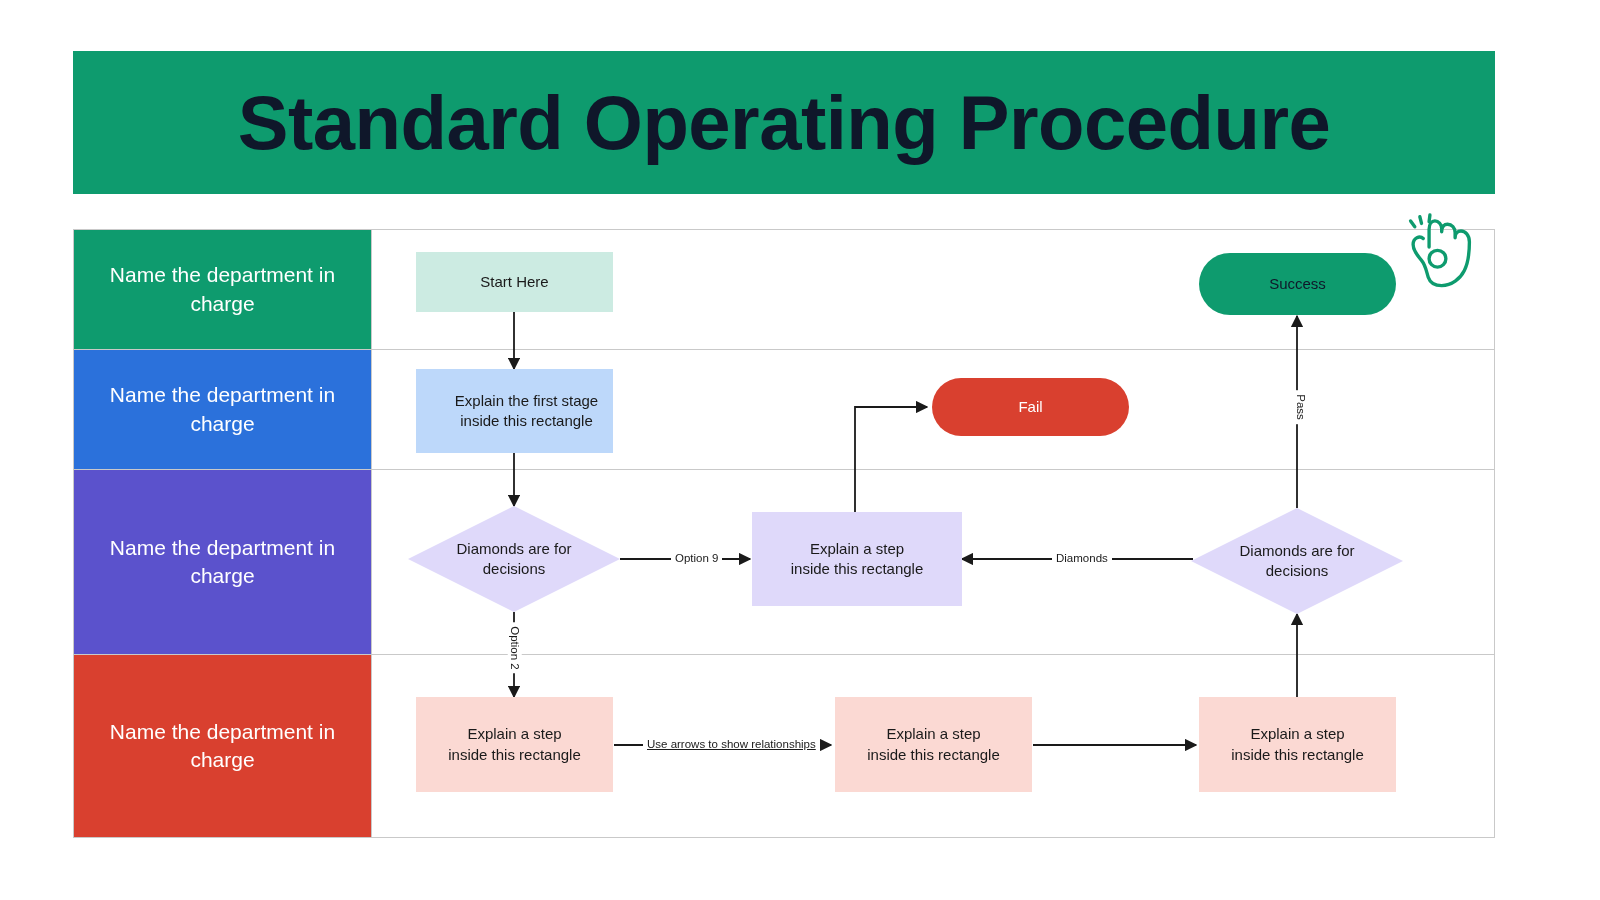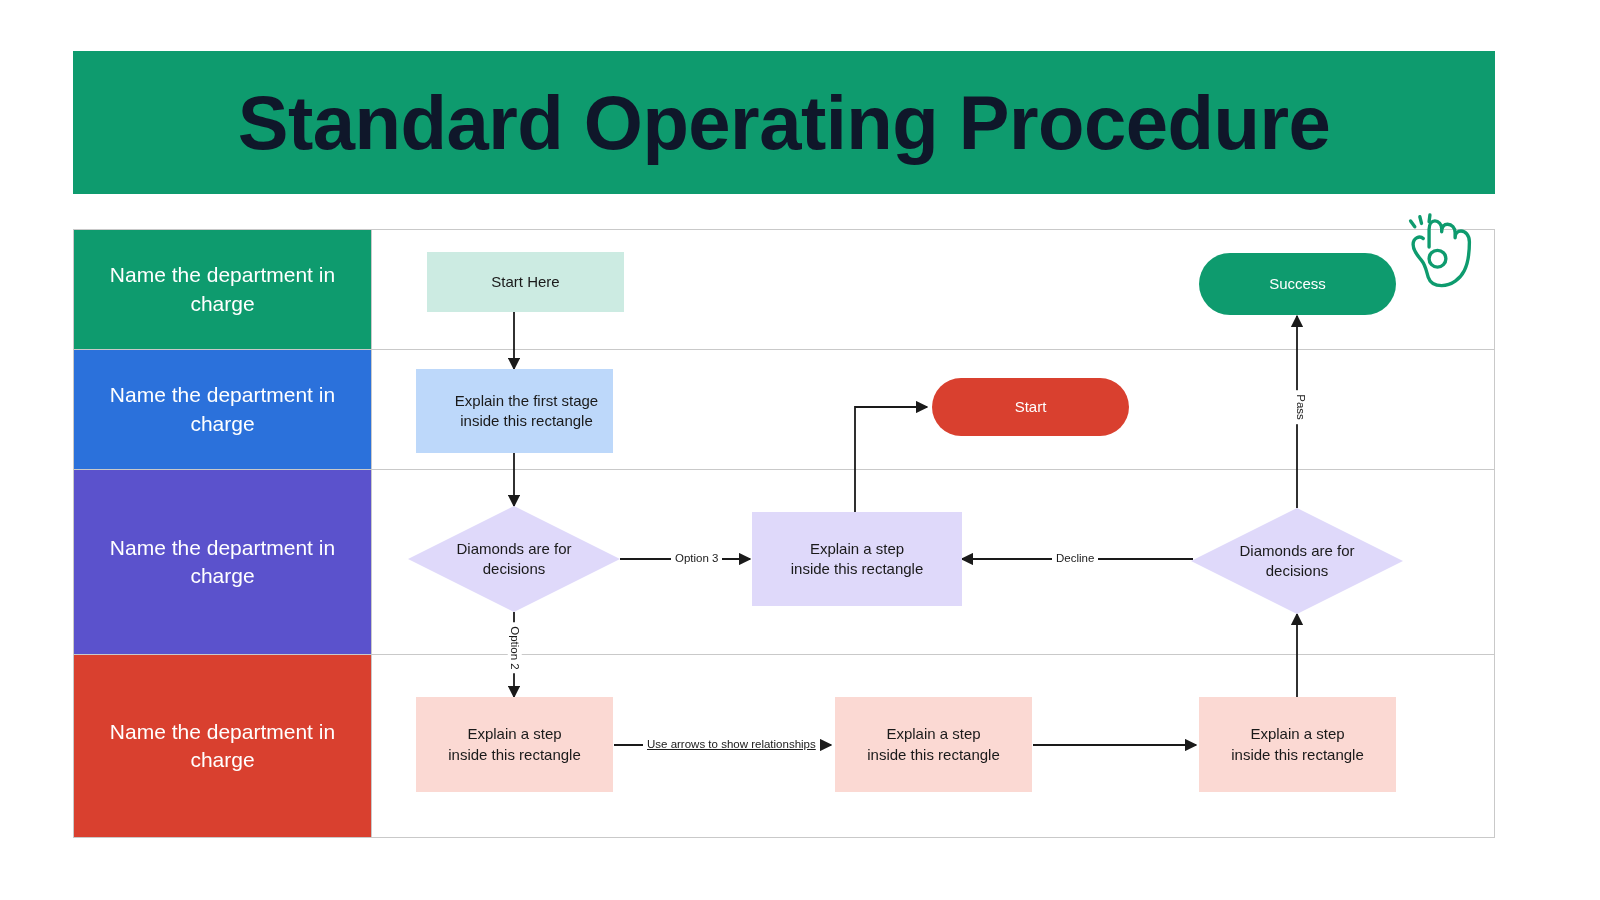--- a/index.html
+++ b/index.html
@@ -165,35 +165,35 @@
       <path d="M 1297 508 L 1297 316" marker-end="url(#arrow)"></path>
 
       <path d="M 614 745 L 831 745" marker-end="url(#arrow)"></path>
 
       <path d="M 1033 745 L 1196 745" marker-end="url(#arrow)"></path>
 
       <path d="M 1297 697 L 1297 614" marker-end="url(#arrow)"></path>
     </g>
   </svg>
 
-  <div class="node rect" id="n-start" style="left: 416px; top: 252px; width: 197px; height: 60px; color: rgb(26, 26, 26); background: rgb(204, 235, 226); margin-left: 11px;">
+  <div class="node rect" id="n-start" style="left: 416px; top: 252px; width: 197px; height: 60px; color: rgb(26, 26, 26); background: rgb(204, 235, 226);">
     <span>Start Here</span>
   </div>
 
-  <div class="node pill" id="n-success" style="left: 1199px; top: 253px; width: 197px; height: 62px; color: #ffffff; background: rgb(14, 155, 110);">
+  <div class="node pill" id="n-success" style="left: 1199px; top: 253px; width: 197px; height: 62px; color: #0f172a; background: rgb(14, 155, 110);">
     <span>Success</span>
   </div>
 
   <div class="node rect" id="n-first" style="left: 416px; top: 369px; width: 197px; height: 84px; color: rgb(26, 26, 26); background: rgb(189, 216, 250); padding-left: 24px;">
     <span>Explain the first stage
 inside this rectangle</span>
   </div>
 
   <div class="node pill" id="n-fail" style="left: 932px; top: 378px; width: 197px; height: 58px; color: rgb(255, 255, 255); background: rgb(217, 64, 47);">
-    <span>Start</span>
+    <span>Fail</span>
   </div>
 
   <div class="node diamond" id="n-decl" style="left: 408px; top: 506px; width: 212px; height: 106px; color: rgb(26, 26, 26);">
     <div class="diamond-shape" id="s-decl" style="background: rgb(223, 217, 250);"></div>
     <span>Diamonds are for
 decisions</span>
   </div>
 
   <div class="node rect" id="n-stepmid" style="left: 752px; top: 512px; width: 210px; height: 94px; color: rgb(26, 26, 26); background: rgb(223, 217, 250);">
     <span>Explain a step
@@ -214,25 +214,25 @@
   <div class="node rect" id="n-b2" style="left: 835px; top: 697px; width: 197px; height: 95px; color: rgb(26, 26, 26); background: rgb(251, 217, 211);">
     <span>Explain a step
 inside this rectangle</span>
   </div>
 
   <div class="node rect" id="n-b3" style="left: 1199px; top: 697px; width: 197px; height: 95px; color: rgb(26, 26, 26); background: rgb(251, 217, 211);">
     <span>Explain a step
 inside this rectangle</span>
   </div>
 
-  <div class="edge-label" style="left:671px;top:551px;">Option 3</div>
+  <div class="edge-label" style="left:671px;top:551px;">Option 9</div>
 
   <div class="edge-label vert" style="left:489px;top:641px;">Option 2</div>
 
-  <div class="edge-label" style="left:1052px;top:551px;">Decline</div>
+  <div class="edge-label" style="left:1052px;top:551px;">Diamonds</div>
 
   <div class="edge-label vert" style="left:1284px;top:400px;">Pass</div>
 
   <div class="edge-label" style="left:643px;top:737px;text-decoration:underline;">Use arrows to show relationships</div>
 
   <div class="sticker">
     <svg viewBox="0 0 100 100" width="84" height="84">
       <g fill="none" stroke="#0E9B6E" stroke-width="4" stroke-linecap="round" stroke-linejoin="round">
         <path d="M30 34 C26 30 18 33 18 41 C18 48 23 54 28 60
                  C33 66 34 74 36 80 C38 86 44 90 52 90

